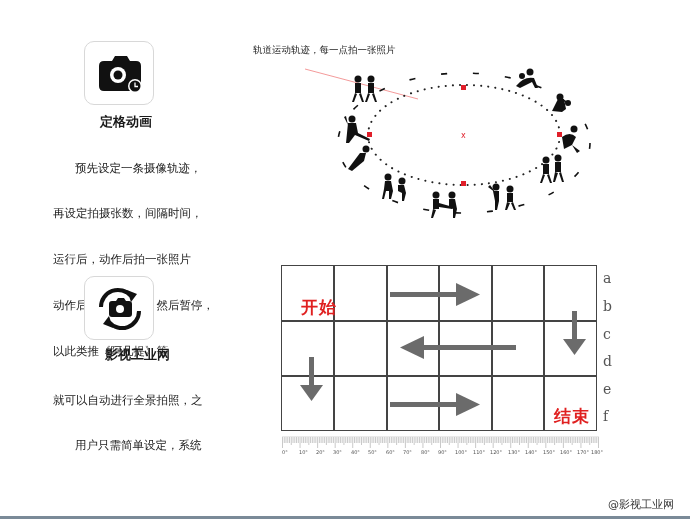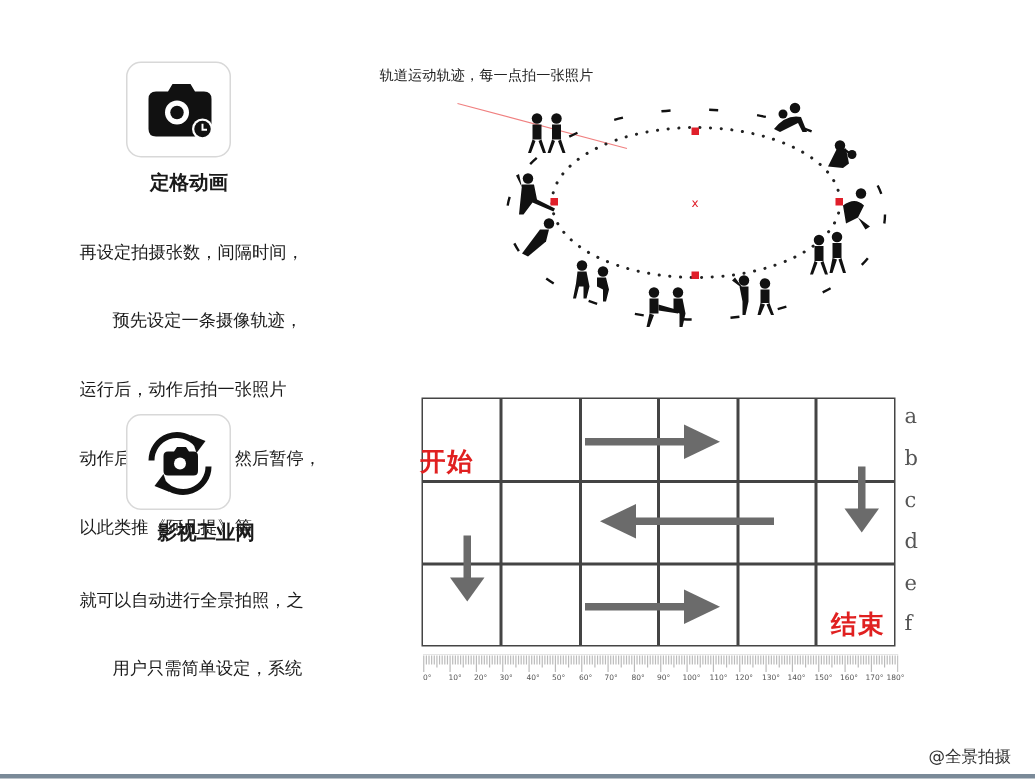--- a/index.html
+++ b/index.html
@@ -29,22 +29,22 @@
     <path d="M14 24 q0-5 5-5 h8 l3-5 h12 l3 5 h6 q5 0 5 5 v20 q0 5 -5 5 h-32 q-5 0 -5 -5z" fill="#111"></path>
     <circle cx="33" cy="33" r="8" fill="#fff"></circle>
     <circle cx="33" cy="33" r="4.5" fill="#111"></circle>
     <circle cx="50" cy="44" r="7" fill="#fff"></circle>
     <circle cx="50" cy="44" r="5.5" fill="#111"></circle>
     <path d="M50 40.5 v4 h3" stroke="#fff" stroke-width="1.3" fill="none"></path>
   </svg>
 </div>
 <div class="sec-title" style="left:100px; top:113px;">定格动画</div>
 <div class="desc" style="left:53px; top:130px;">
+  <div>      预先设定一条摄像轨迹，</div>
   <div>再设定拍摄张数，间隔时间，</div>
-  <div>      预先设定一条摄像轨迹，</div>
   <div>运行后，动作后拍一张照片</div>
   <div>动作后拍一张照片，然后暂停，</div>
   <div>以此类推《阿凡提》等</div>
 </div>
 
 <div class="icon-box" style="left:84px; top:276px;">
   <svg width="70" height="64" viewBox="0 0 70 64">
     <path d="M16 30 a17 17 0 0 1 30 -11" stroke="#111" stroke-width="4" fill="none"></path>
     <path d="M42 13 l10 4 -6 8z" fill="#111"></path>
     <path d="M54 34 a17 17 0 0 1 -30 11" stroke="#111" stroke-width="4" fill="none"></path>
@@ -139,21 +139,21 @@
 
 <div class="grid">
   <div class="vl" style="left:51px"></div>
   <div class="vl" style="left:104px"></div>
   <div class="vl" style="left:156px"></div>
   <div class="vl" style="left:209px"></div>
   <div class="vl" style="left:261px"></div>
   <div class="hl" style="top:54px"></div>
   <div class="hl" style="top:109px"></div>
 </div>
-<div class="grid-label" style="left:280px; top:296px;">开始</div>
+<div class="grid-label" style="left:301px; top:296px;">开始</div>
 <div class="grid-label" style="left:554px; top:405px;">结束</div>
 
 <svg class="abs" style="left:281px; top:265px;" width="316" height="166" viewBox="0 0 316 166">
   <g fill="#6b6b6b">
     <g>
         <rect x="109" y="27" width="70" height="5"></rect>
         <path d="M175 18 l24 11.5 -24 11.5z"></path>
       </g>
     <g>
         <rect x="291" y="46" width="5" height="30"></rect>
@@ -382,14 +382,14 @@
   <span class="ruler-label" style="left:191px">110°</span>
   <span class="ruler-label" style="left:208px">120°</span>
   <span class="ruler-label" style="left:226px">130°</span>
   <span class="ruler-label" style="left:243px">140°</span>
   <span class="ruler-label" style="left:261px">150°</span>
   <span class="ruler-label" style="left:278px">160°</span>
   <span class="ruler-label" style="left:295px">170°</span>
   <span class="ruler-label" style="left:309px">180°</span>
 </div>
 
-<div class="watermark">@全景拍摄</div>
+<div class="watermark">@影视工业网</div>
 <div class="bottom-line"></div>
 
 </body></html>

